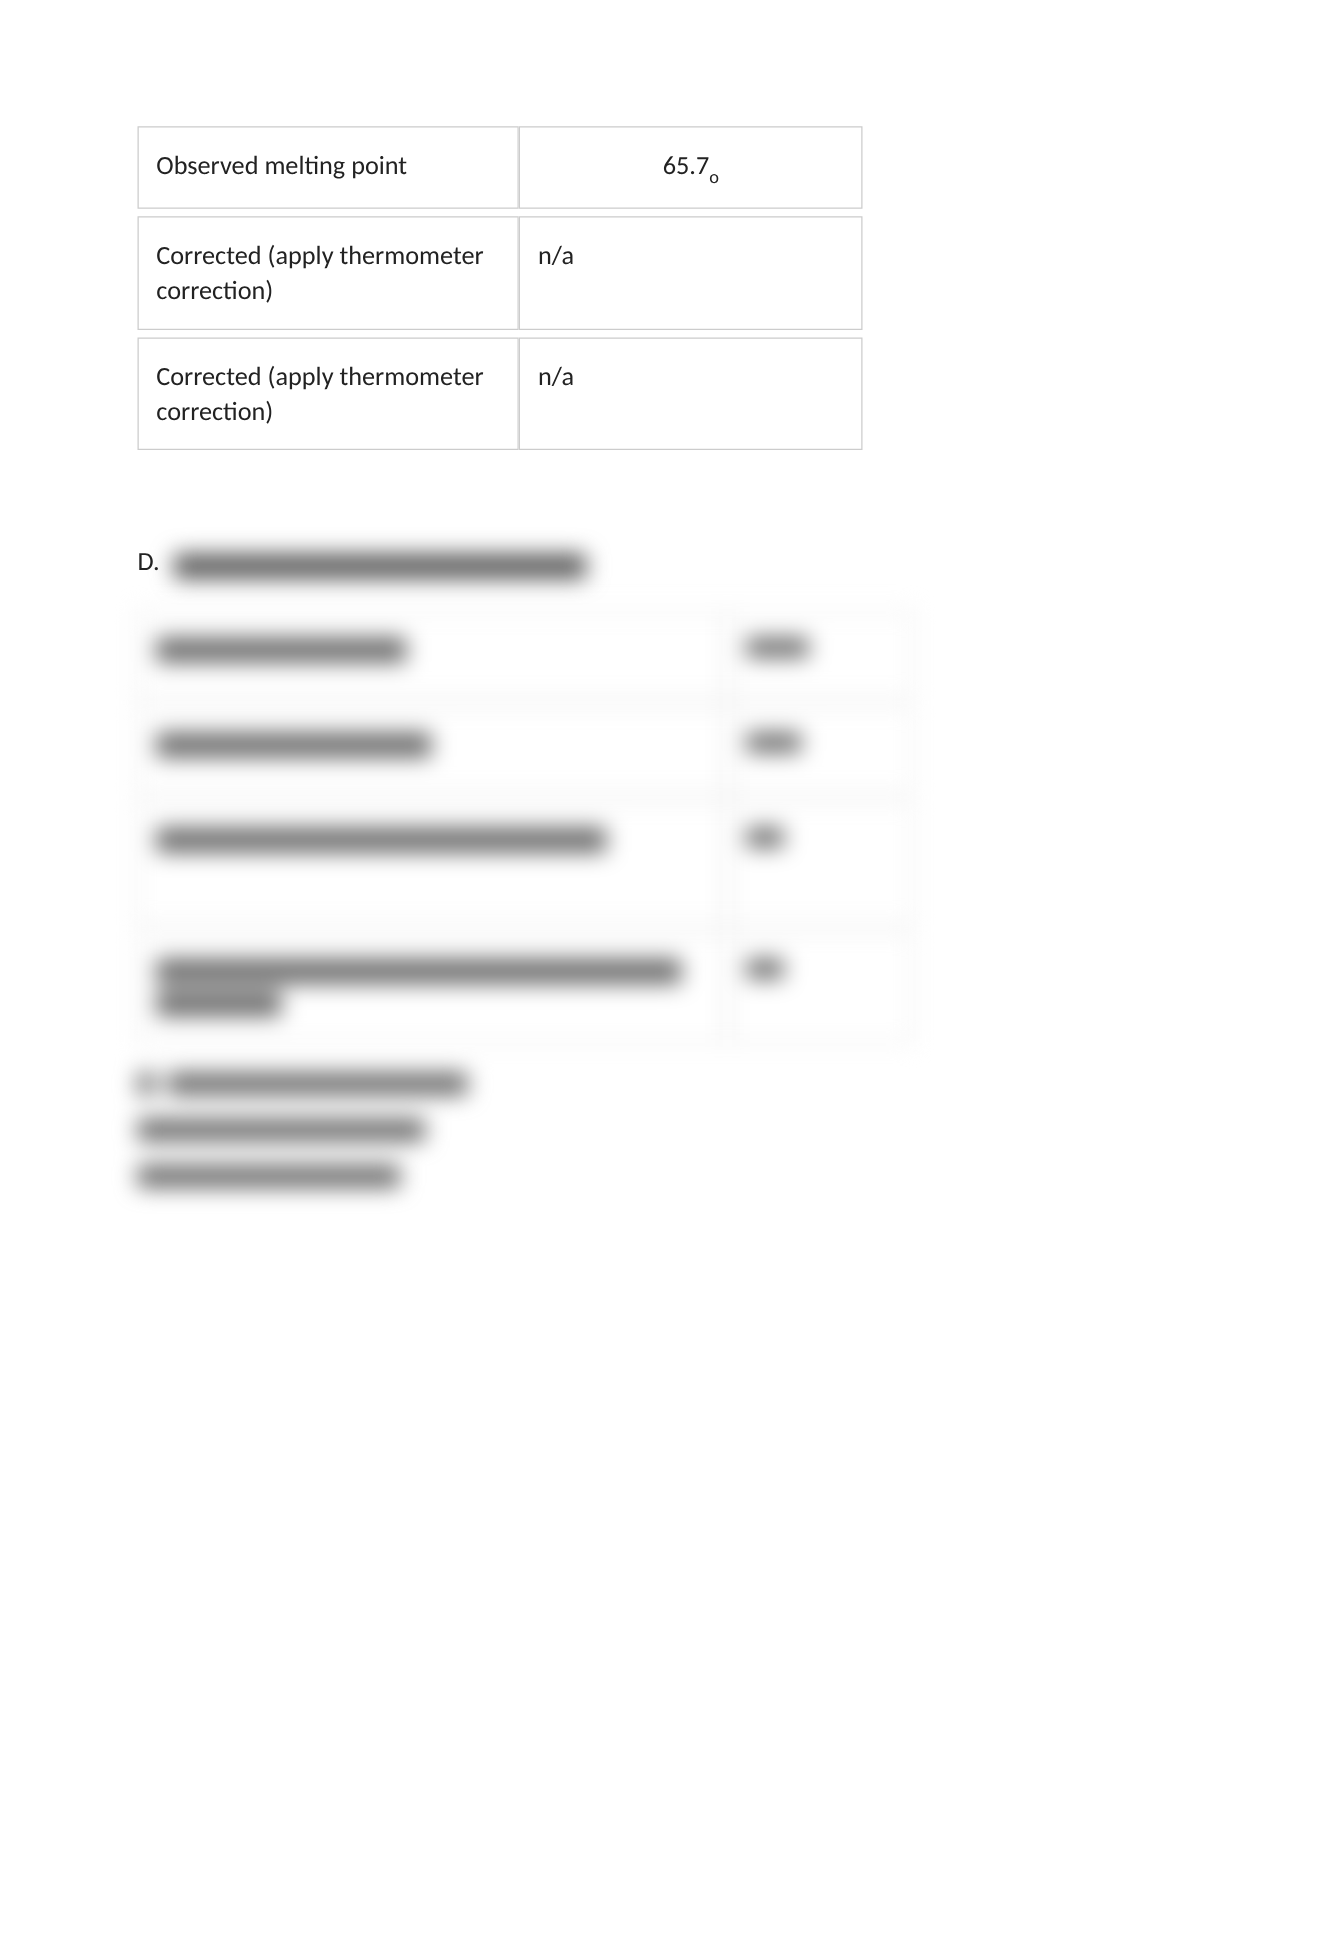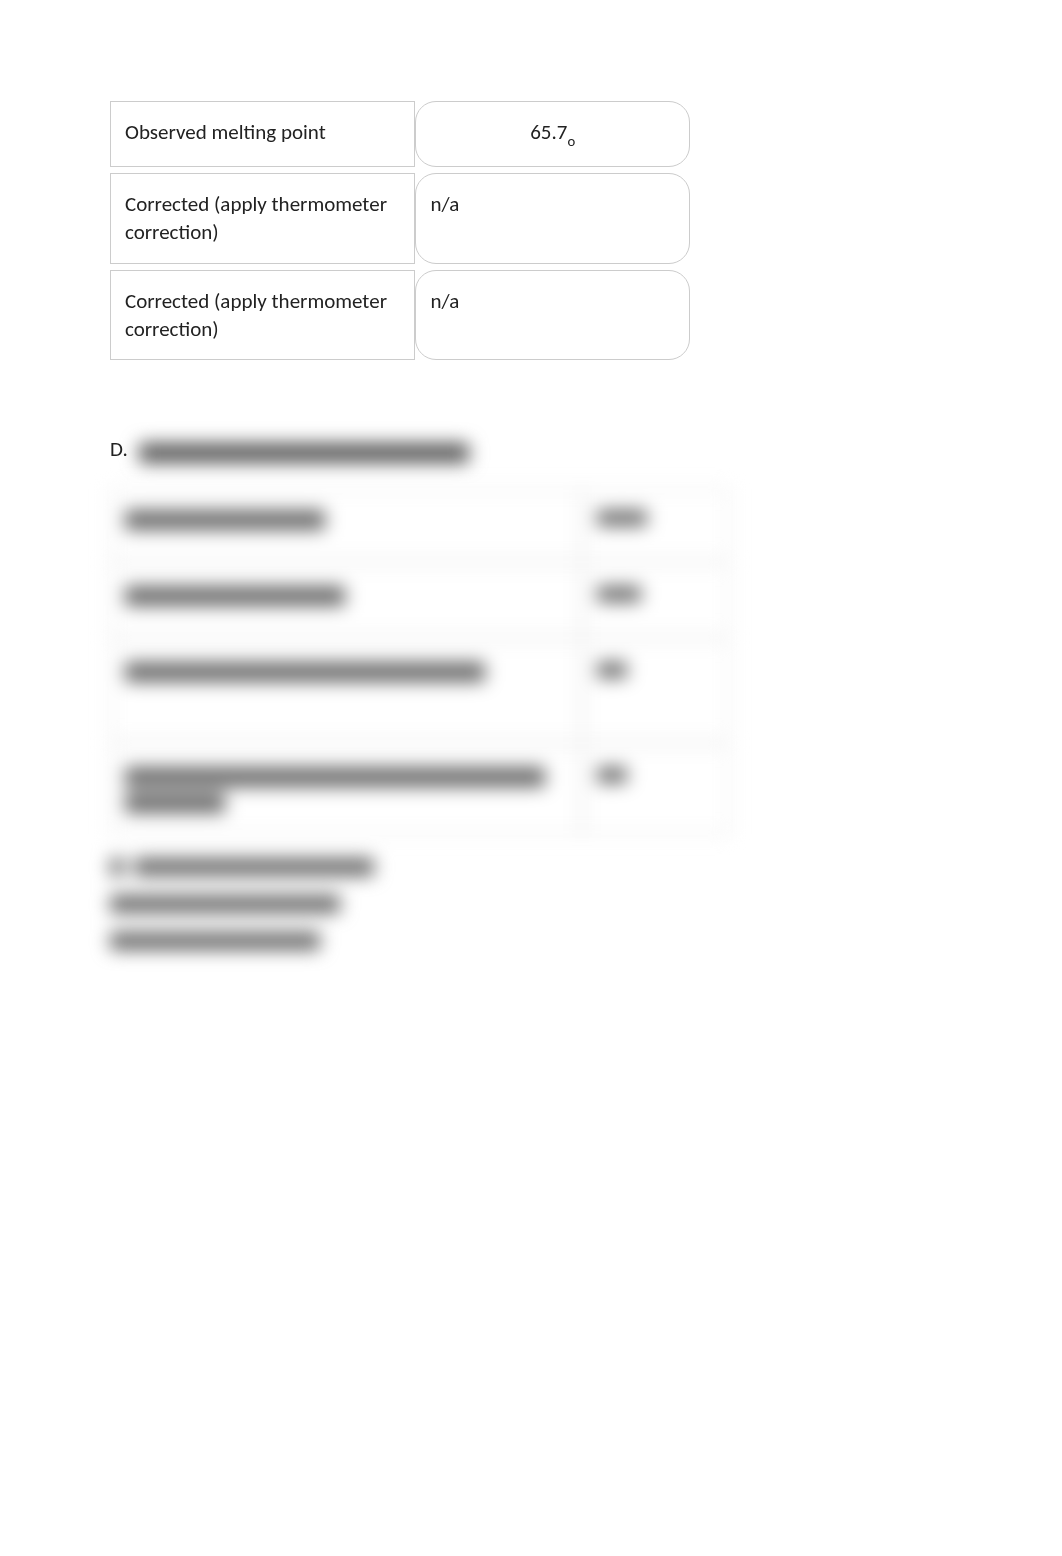--- a/index.html
+++ b/index.html
@@ -31,21 +31,20 @@
       vertical-align: top;
       background: #fff;
     }
     .table td.label-cell {
       width: 268px;
       margin-top: 12px;
     }
     .table td.value-cell {
       width: 241px;
       text-align: left;
-      border-radius: 21px;
     }
     .center-val {
       text-align: center;
       display: block;
     }
     .sub-o {
       font-size: 0.7em;
       vertical-align: sub;
       position: relative;
       top: 2px;

